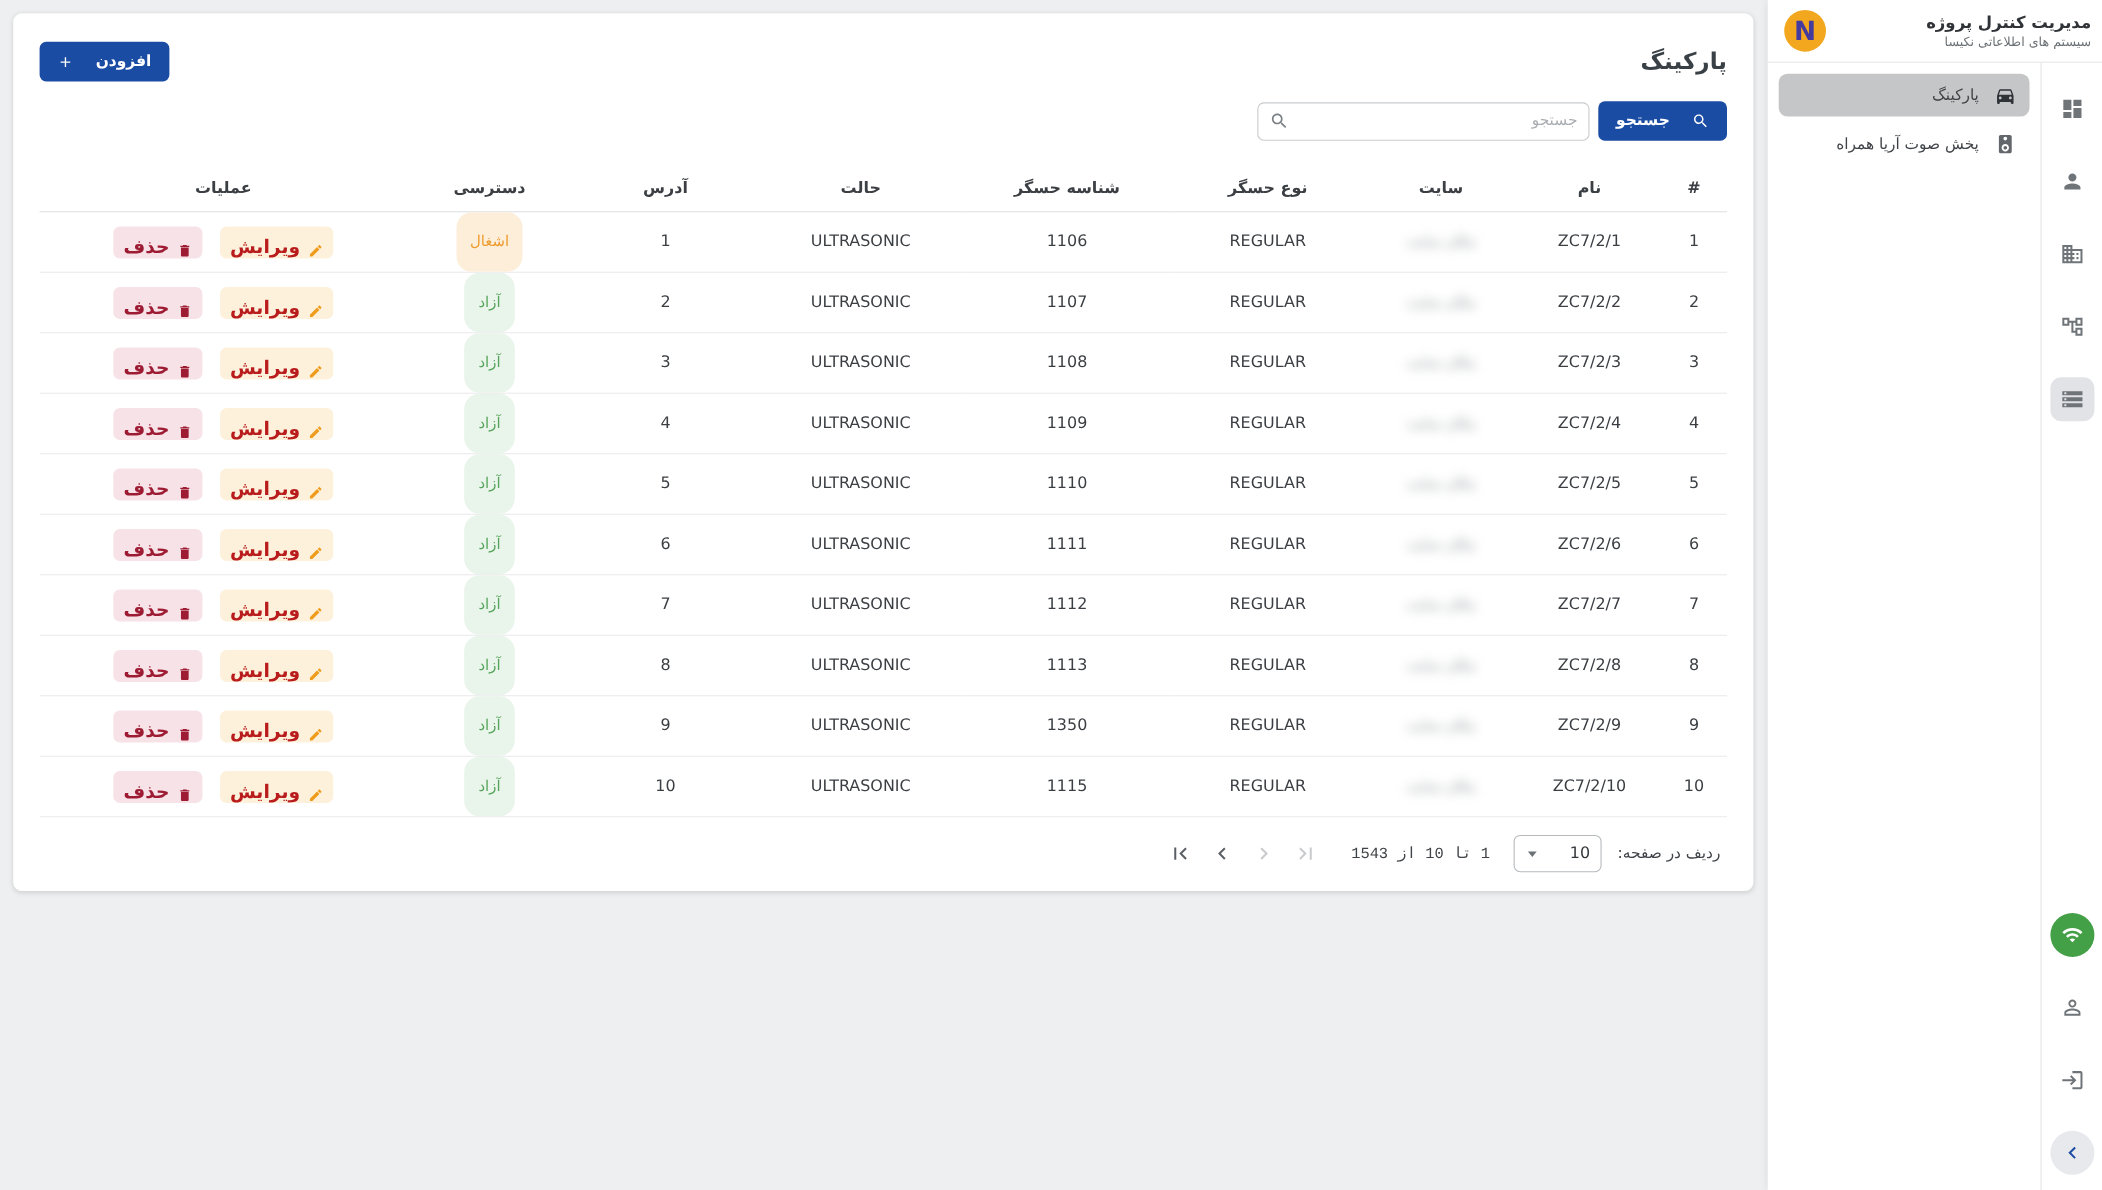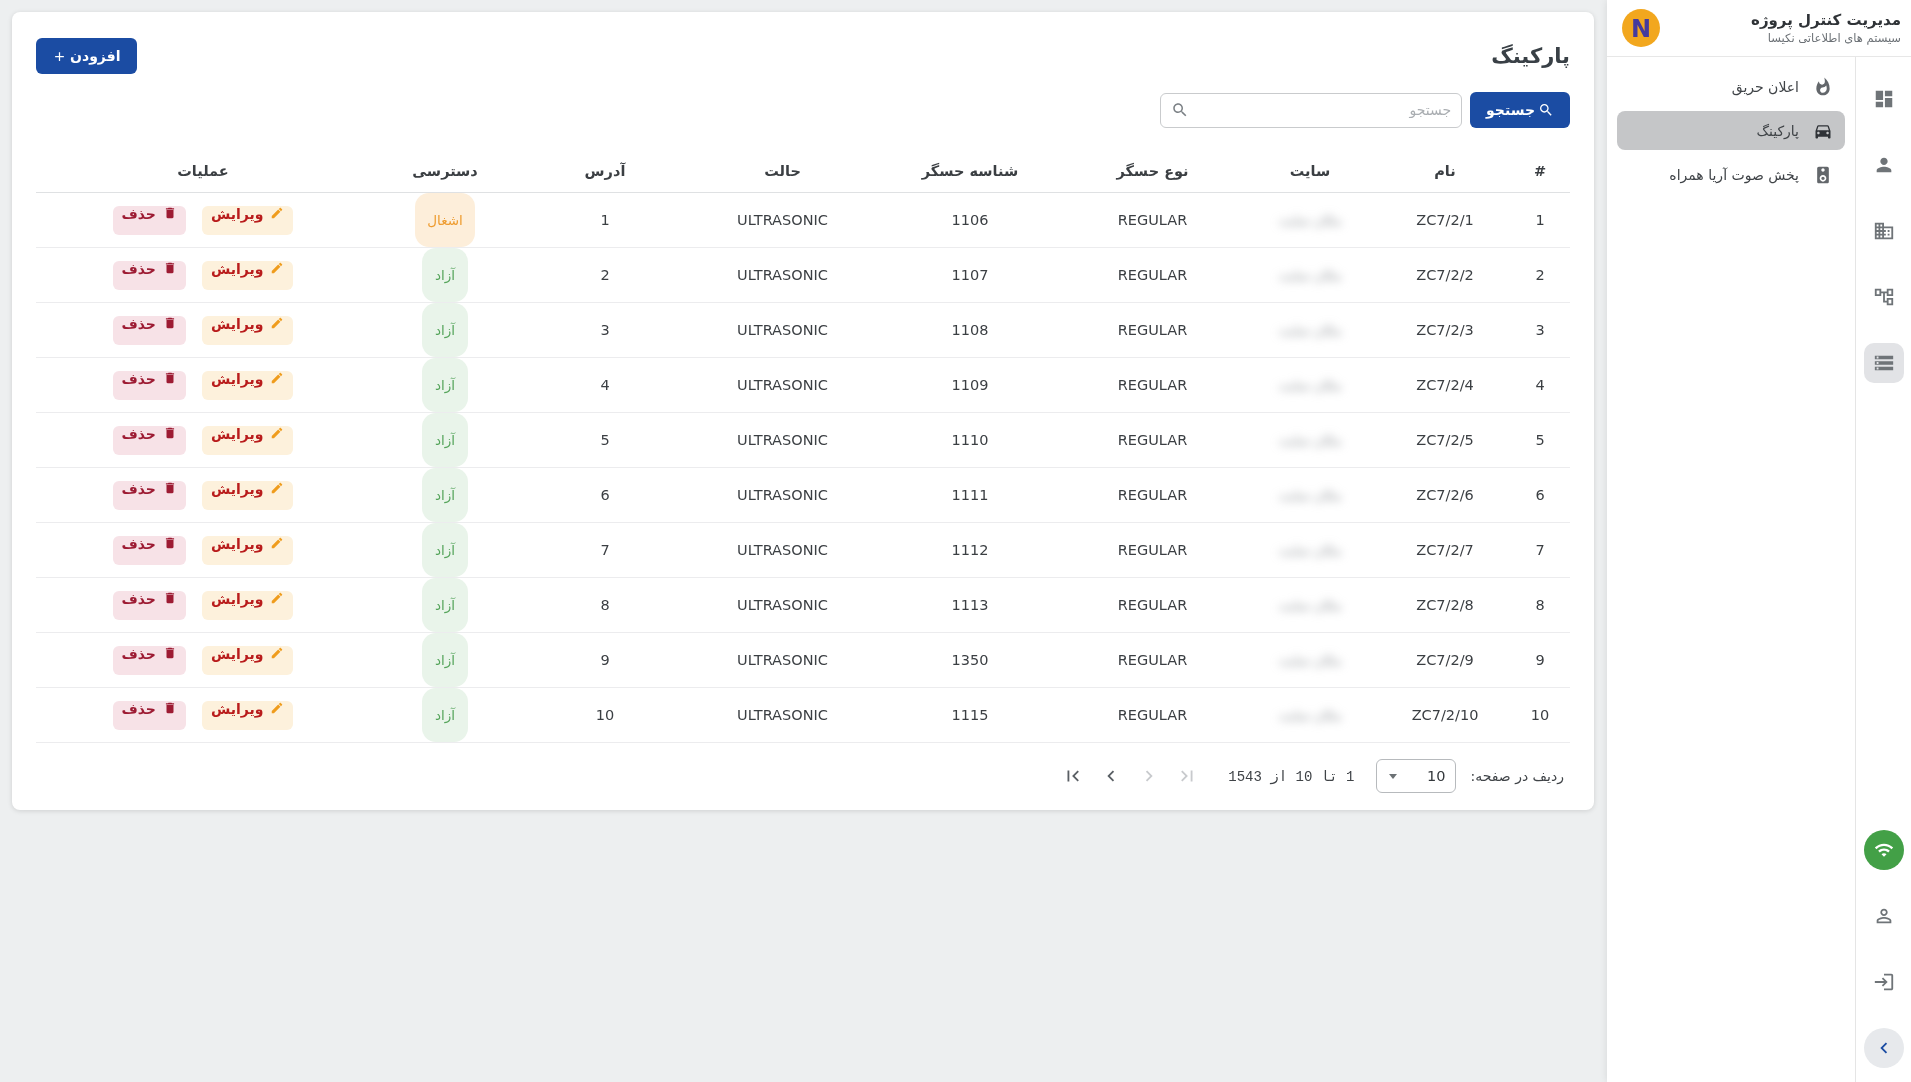--- a/index.html
+++ b/index.html
@@ -55,21 +55,21 @@
   .card {
     position:absolute; top:12px; right:317px; width:1582px; height:798px;
     background:#fff; border-radius:8px; box-shadow:0 1px 5px rgba(0,0,0,.13);
     padding:26px 24px 0 24px;
   }
   .card-top { display:flex; align-items:center; justify-content:space-between; }
   .page-title { font-size:21px; font-weight:bold; color:#394046; }
   .btn-primary {
     background:#1b4ca3; color:#fff; border:none; border-radius:6px;
     height:36px; padding:0 16px; font-size:14px; font-weight:bold;
-    display:flex; align-items:center; gap:3px; cursor:pointer;
+    display:flex; align-items:center; gap:20px; cursor:pointer;
     font-family:inherit;
   }
   .btn-primary svg { fill:#ffffff; }
   .search-row { margin-top:18px; display:flex; align-items:center; gap:8px; }
   .search-box {
     width:302px; height:35px; border:1px solid #c9cbcd; border-radius:6px;
     display:flex; align-items:center; padding:0 10px; background:#fff;
   }
   .search-box input {
     flex:1; border:none; outline:none; font-size:14px; font-family:inherit;
@@ -92,21 +92,21 @@
   .blur-cell { filter:blur(5px); color:#8f9398; font-size:13px; user-select:none; }
   .badge {
     display:inline-block; min-width:46px; padding:19px 12px; border-radius:14px;
     font-size:13.5px;
   }
   .badge.occupied { background:#fdeeda; color:#ee9b2e; }
   .badge.free     { background:#e9f4ea; color:#55a45b; }
   .actions { display:flex; align-items:center; justify-content:center; gap:16px; }
   .chip {
     height:29px; border:none; border-radius:6px; padding:0 9px;
-    display:flex; align-items:flex-start; gap:7px; font-size:14px; font-weight:bold;
+    display:flex; align-items:flex-end; gap:7px; font-size:17px; font-weight:bold;
     cursor:pointer; font-family:inherit;
   }
   .chip-edit   { background:#fdf1dc; color:#b91c1c; }
   .chip-edit svg { fill:#ef9c1d; }
   .chip-delete { background:#f7e2e7; color:#9d1b33; }
   .chip-delete svg { fill:#9d1b33; }
 
   
   .pagination { display:flex; align-items:center; margin-top:14px; padding-right:6px; }
   .pp-label { font-size:14px; color:#3f4347; }
@@ -189,26 +189,20 @@
           </svg>
       </div>
       <div class="fab gray">
         <svg width="22" height="22" viewBox="0 0 24 24" fill="#1b4ca3">
             <path d="M15.41 7.41 14 6l-6 6 6 6 1.41-1.41L10.83 12z"></path>
           </svg>
       </div>
     </div>
 
     <nav class="menu">
-      <div class="menu-item">
-        <svg width="20" height="20" viewBox="0 0 24 24">
-          <path d="M13.5.67s.74 2.65.74 4.8c0 2.06-1.35 3.73-3.41 3.73-2.07 0-3.63-1.67-3.63-3.73l.03-.36C5.21 7.51 4 10.62 4 14c0 4.42 3.58 8 8 8s8-3.58 8-8C20 8.61 17.41 3.8 13.5.67zM11.71 19c-1.78 0-3.22-1.4-3.22-3.14 0-1.62 1.05-2.76 2.81-3.12 1.77-.36 3.6-1.21 4.62-2.58.39 1.29.59 2.65.59 4.04 0 2.65-2.15 4.8-4.8 4.8z"></path>
-        </svg>
-        <span>اعلان حریق</span>
-      </div>
       <div class="menu-item selected">
         <svg width="20" height="20" viewBox="0 0 24 24">
           <path d="M18.92 6.01C18.72 5.42 18.16 5 17.5 5h-11c-.66 0-1.21.42-1.42 1.01L3 12v8c0 .55.45 1 1 1h1c.55 0 1-.45 1-1v-1h12v1c0 .55.45 1 1 1h1c.55 0 1-.45 1-1v-8l-2.08-5.99zM6.5 16c-.83 0-1.5-.67-1.5-1.5S5.67 13 6.5 13s1.5.67 1.5 1.5S7.33 16 6.5 16zm11 0c-.83 0-1.5-.67-1.5-1.5s.67-1.5 1.5-1.5 1.5.67 1.5 1.5-.67 1.5-1.5 1.5zM5 11l1.5-4.5h11L19 11H5z"></path>
         </svg>
         <span>پارکینگ</span>
       </div>
       <div class="menu-item">
         <svg width="20" height="20" viewBox="0 0 24 24">
           <path d="M17 2H7c-1.1 0-2 .9-2 2v16c0 1.1.9 2 2 2h10c1.1 0 2-.9 2-2V4c0-1.1-.9-2-2-2zm-5 2c1.1 0 2 .9 2 2s-.9 2-2 2-2-.9-2-2 .9-2 2-2zm0 16c-2.21 0-4-1.79-4-4s1.79-4 4-4 4 1.79 4 4-1.79 4-4 4zm0-6c-1.1 0-2 .9-2 2s.9 2 2 2 2-.9 2-2-.9-2-2-2z"></path>
         </svg>

